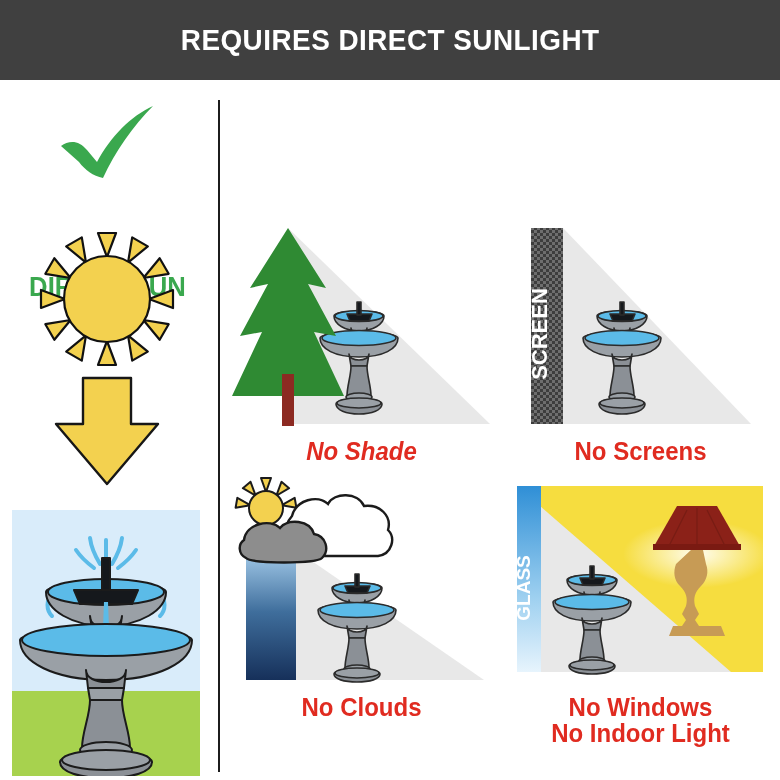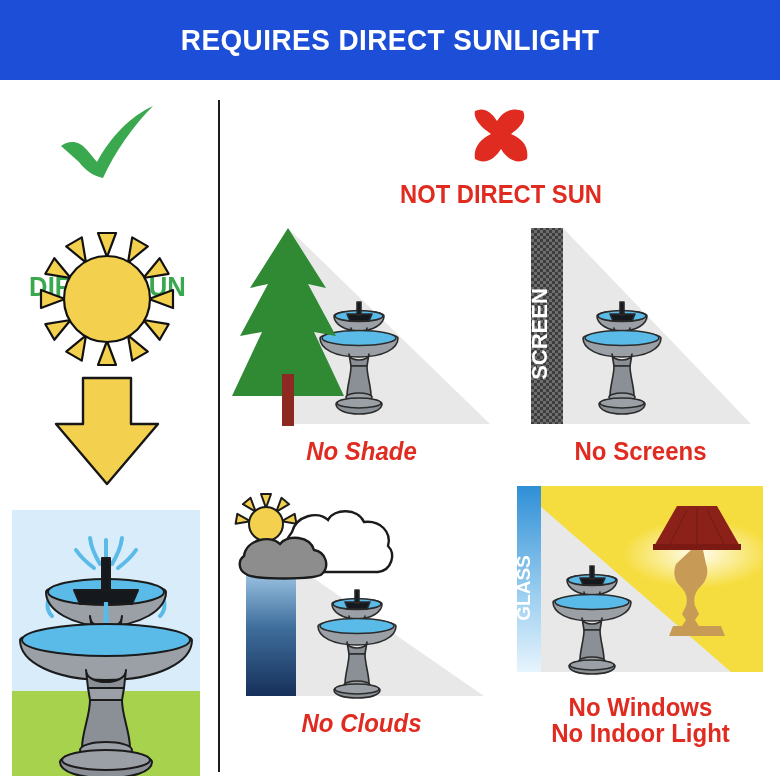--- a/index.html
+++ b/index.html
@@ -2,21 +2,21 @@
 <html><head>
 <meta charset="utf-8">
 <style>
   html,body{margin:0;padding:0;background:#fff;}
   body{width:780px;height:780px;overflow:hidden;
        font-family:"Liberation Sans","DejaVu Sans",sans-serif;}
   #page{position:relative;width:780px;height:780px;background:#ffffff;}
 
   
   .banner{position:absolute;left:0;top:0;width:780px;height:80px;
-          background:#1d4ed8;display:flex;align-items:center;justify-content:center;}
+          background:#404040;display:flex;align-items:center;justify-content:center;}
   .banner-title{color:#ffffff;font-size:30px;font-weight:bold;letter-spacing:.5px;
                 transform:scaleX(.93);white-space:nowrap;
                 font-family:"Liberation Sans","DejaVu Sans",sans-serif;}
 
   
   .divider{position:absolute;left:218px;top:100px;width:2px;height:672px;background:#1c1c1c;}
 
   
   .left-col{position:absolute;left:0;top:96px;width:215px;height:684px;}
   .check-wrap{position:absolute;left:0;top:6px;width:215px;height:80px;
@@ -34,21 +34,21 @@
   .right-grid{position:absolute;left:222px;top:96px;width:558px;height:684px;}
   .nds-head{position:absolute;left:0;top:2px;width:558px;height:122px;}
   .x-wrap{position:absolute;left:0;top:4px;width:558px;height:68px;
           display:flex;align-items:center;justify-content:center;}
   .nds-label{position:absolute;left:0;top:82px;width:558px;text-align:center;
              color:#e02b20;font-size:25px;font-weight:bold;transform:scaleX(.95);}
 
   .cell{position:absolute;width:279px;height:280px;}
   .cell.tl{left:0;top:128px;font-style:italic;}
   .cell.tr{left:279px;top:128px;}
-  .cell.bl{left:0;top:400px;font-style:italic;}
+  .cell.bl{left:0;top:384px;}
   .cell.br{left:279px;top:384px;}
 
   .cell-art{position:absolute;left:0;top:0;width:279px;height:215px;}
   .cell-cap{position:absolute;left:0;top:214px;width:279px;text-align:center;
             color:#e02b20;font-size:25px;font-weight:bold;line-height:1.05;
             transform:scaleX(.96);}
   .cell-cap .l2{display:block;}
 
   svg{display:block;overflow:visible;}
 </style>
@@ -165,30 +165,20 @@
           <path d="M48 252 C48 240 140 240 140 252 C140 262 120 268 94 268
                    C68 268 48 262 48 252 Z" fill="#8b9096"></path>
           <ellipse cx="94" cy="250" rx="44" ry="10" fill="#9aa0a6"></ellipse>
         </g>
       </svg>
     </div>
   </div>
 
   <div class="right-grid">
 
-    <div class="nds-head">
-      <div class="x-wrap">
-        <svg width="64" height="58" viewBox="0 0 64 58">
-          <path d="M6 4 C14 0 22 4 28 14 C34 4 44 0 54 4 C58 12 52 20 42 27
-                   C54 32 60 40 58 52 C48 58 38 52 32 42 C26 52 16 58 6 52
-                   C4 40 12 32 22 27 C12 20 4 12 6 4 Z" fill="#e02b20"></path>
-        </svg>
-      </div>
-      <div class="nds-label">NOT DIRECT SUN</div>
-    </div>
 
     <div class="cell tl">
       <div class="cell-art">
         <svg width="279" height="215" viewBox="0 0 279 215">
 
           <polygon points="66,4 66,200 268,200" fill="#e8e8e8"></polygon>
 
           <g stroke="#2b2b2b" stroke-width="1.6" stroke-linejoin="round">
             <path d="M112 92 C112 86 162 86 162 92 C162 100 151 107 137 107
                      C123 107 112 100 112 92 Z" fill="#9aa0a6"></path>

